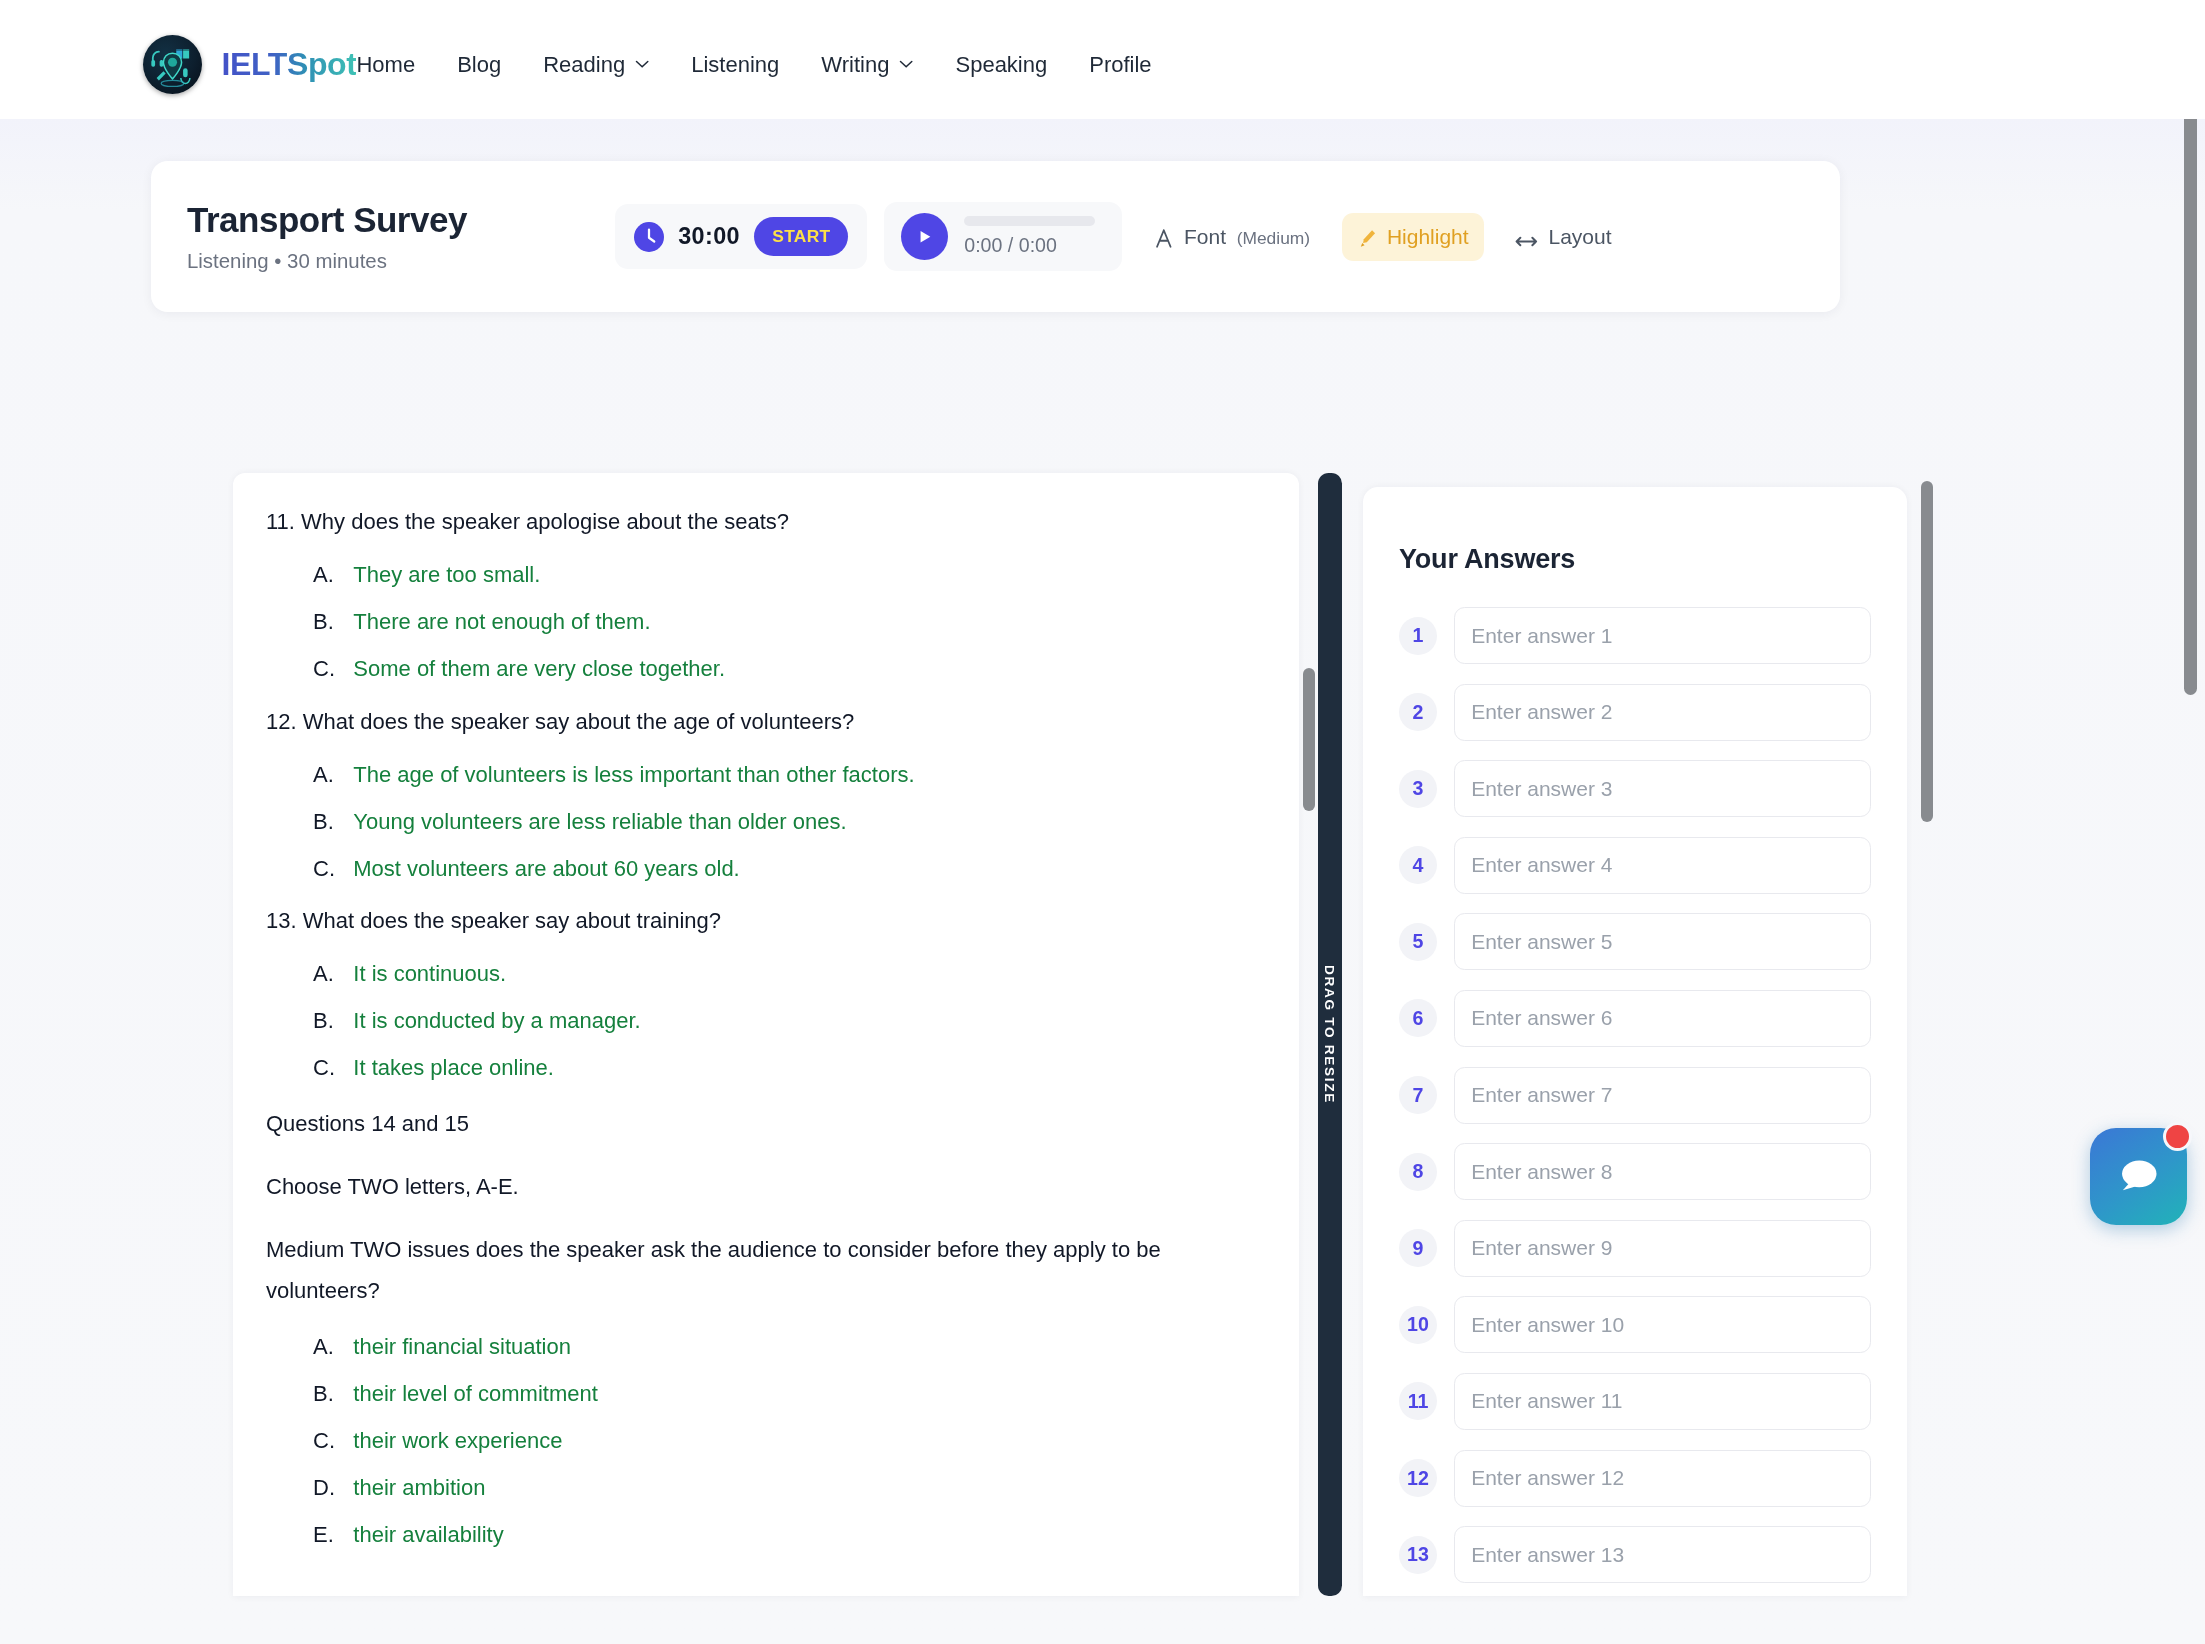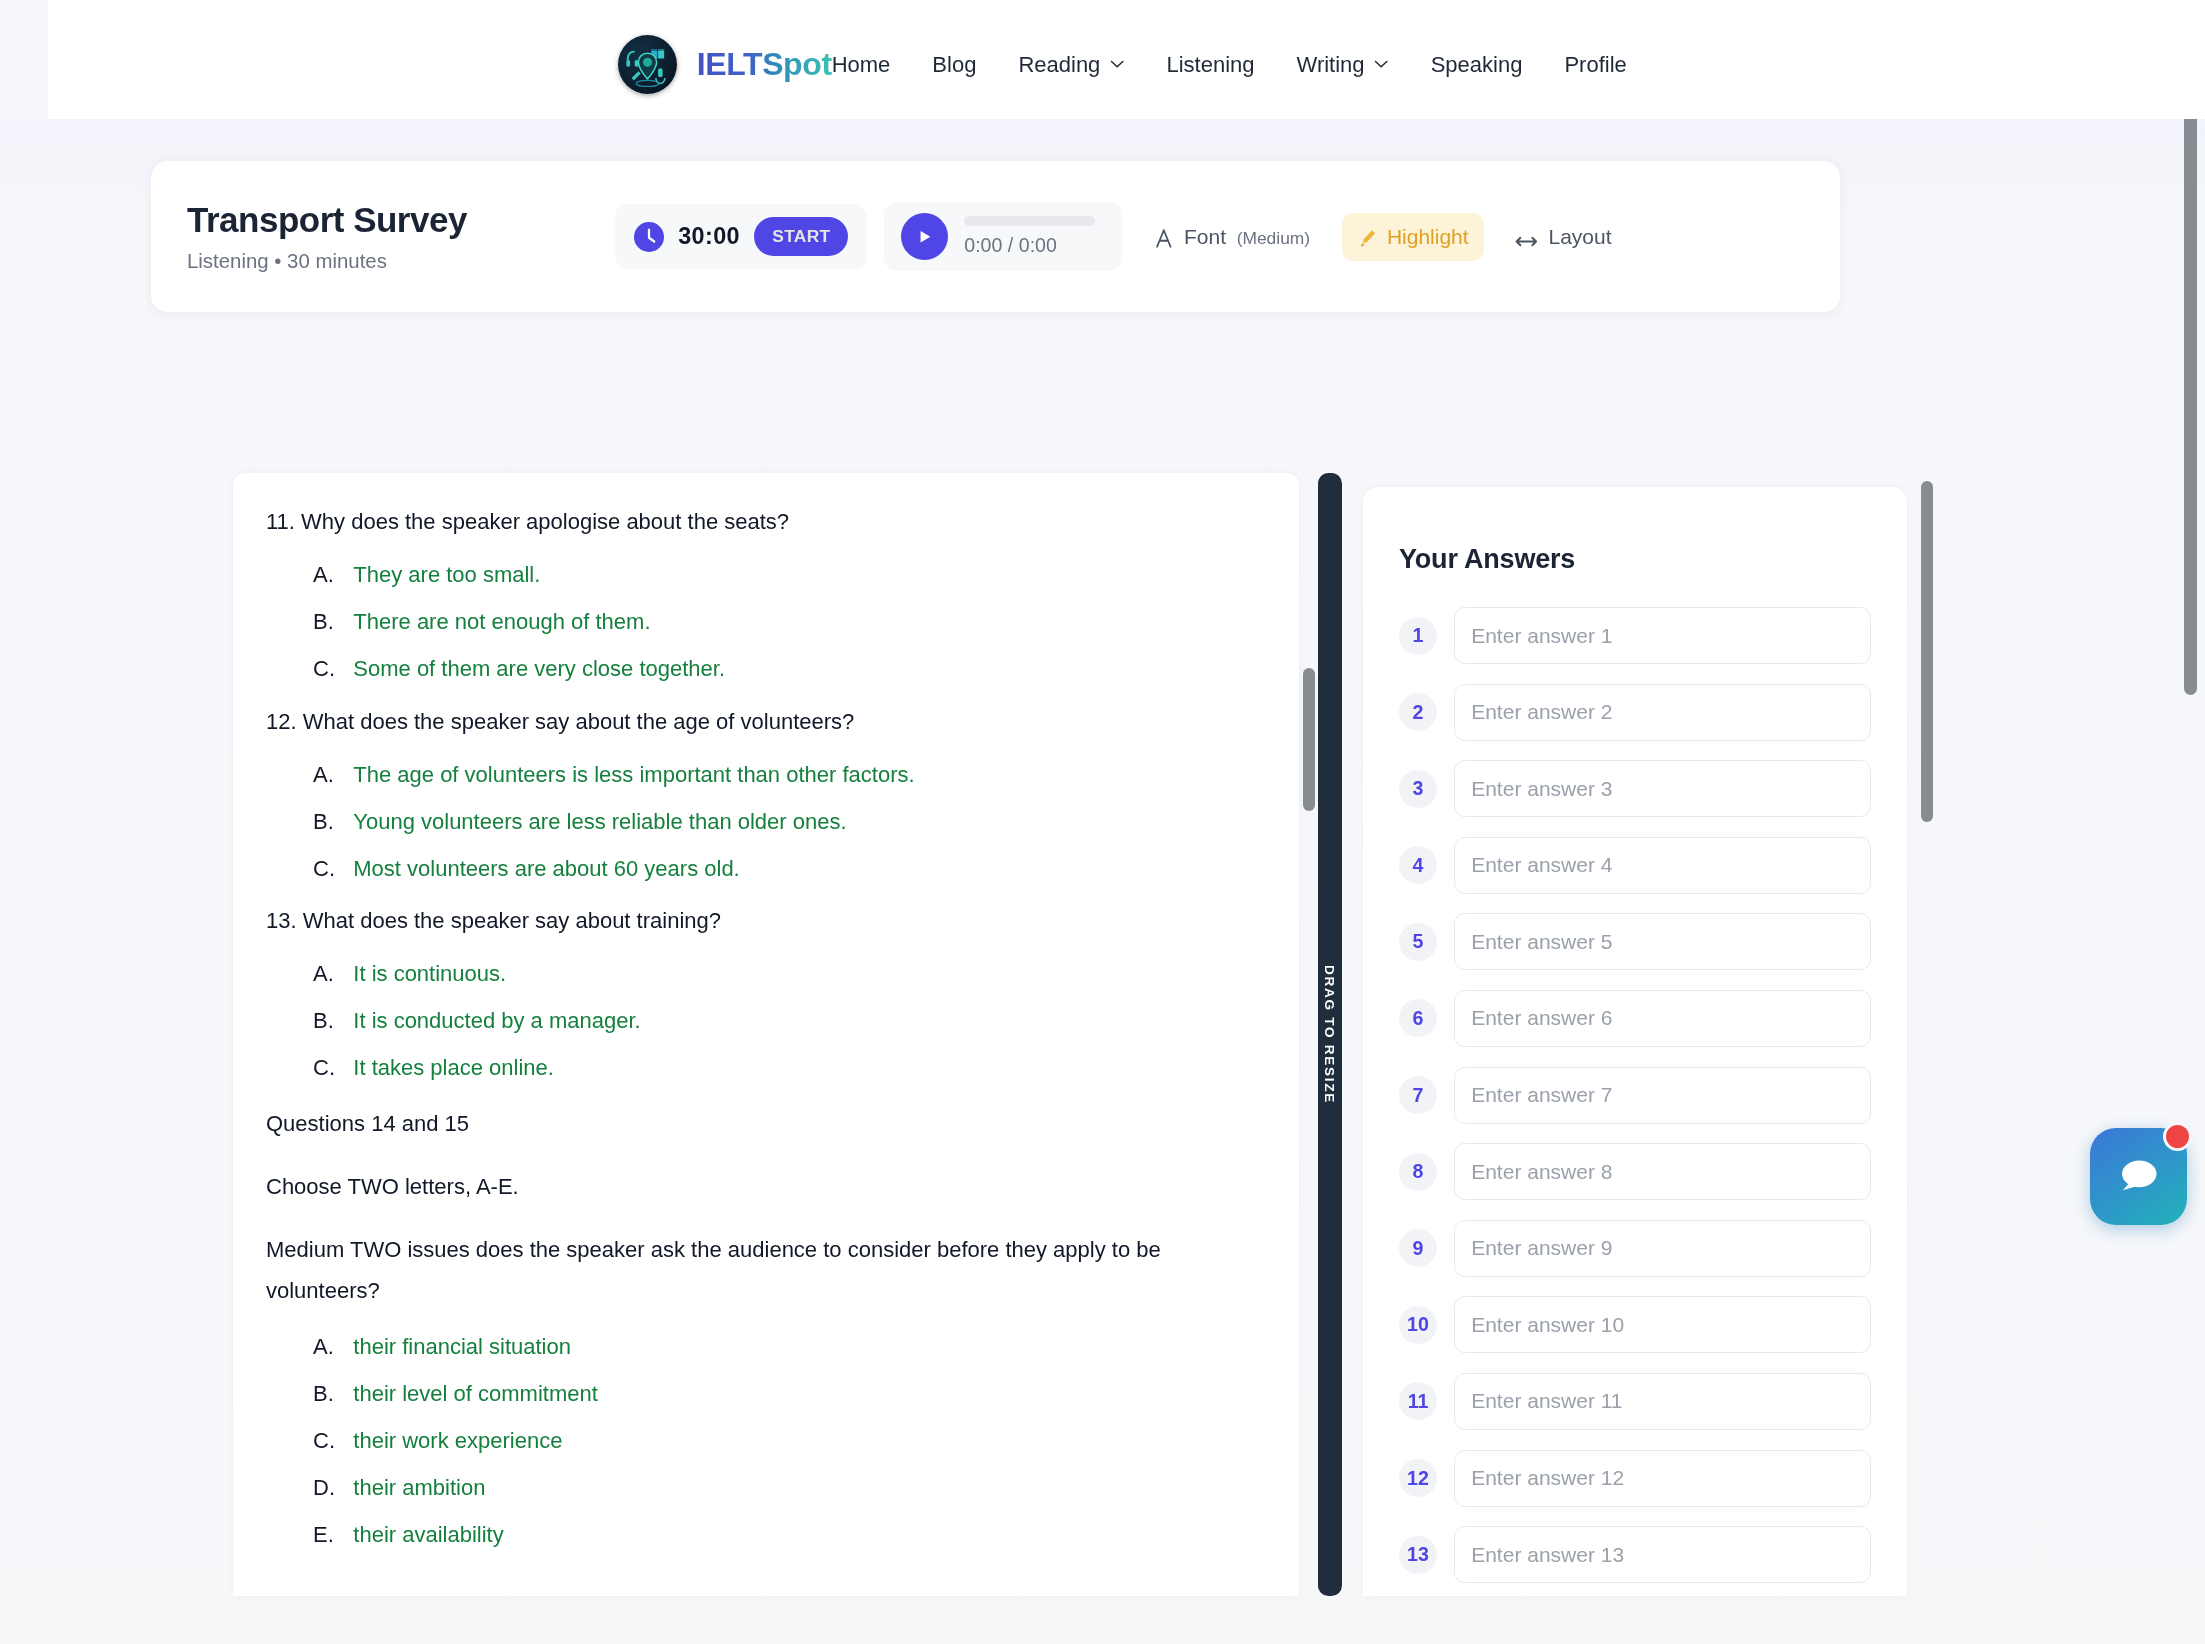--- a/index.html
+++ b/index.html
@@ -10,25 +10,24 @@
     overflow: hidden;
     position: relative;
   }
 
   
   .site-header {
     height: 119px;
     background: #ffffff;
     display: flex;
     align-items: center;
-    justify-content: center;
+    justify-content: flex-start;
     padding: 10px 151px 0 143px;
     position: relative;
     z-index: 5;
-    margin-left: 48px;
   }
   .brand { display: flex; align-items: center; gap: 19.6px; }
   .brand-logo {
     width: 59px; height: 59px; border-radius: 50%;
     background: radial-gradient(circle at 38% 32%, #123043 0%, #0d1f2e 55%, #060d16 100%);
     position: relative; flex: none;
     box-shadow: 0 1.5px 5.3px rgba(0,0,0,.35);
     overflow: hidden;
   }
   .brand-logo svg { position: absolute; inset: 0; }
@@ -67,21 +66,21 @@
   .timer-group {
     display: flex; align-items: center; gap: 14.3px;
     background: #f7f8fa; border-radius: 13px; padding: 13px 19px;
   }
   .clock-icon {
     width: 30px; height: 30px; border-radius: 50%; background: #4f46e5;
     display: flex; align-items: center; justify-content: center; flex: none;
   }
   .timer-text { font-size: 23.4px; font-weight: bold; color: #111827; letter-spacing: 0.4px; }
   .start-btn {
-    background: #4f46e5; color: #e5e5e5; font-size: 17.4px; font-weight: bold;
+    background: #4f46e5; color: #fde047; font-size: 17.4px; font-weight: bold;
     padding: 9px 18px; border-radius: 754px; border: none; letter-spacing: 0.3px;
     cursor: pointer; font-family: inherit;
   }
 
   .audio-group {
     display: flex; align-items: center; gap: 16.6px;
     background: #f7f8fa; border-radius: 13px; padding: 10.6px 27px 10.6px 16.6px;
   }
   .play-btn {
     width: 47px; height: 47px; border-radius: 50%; background: #4f46e5;

